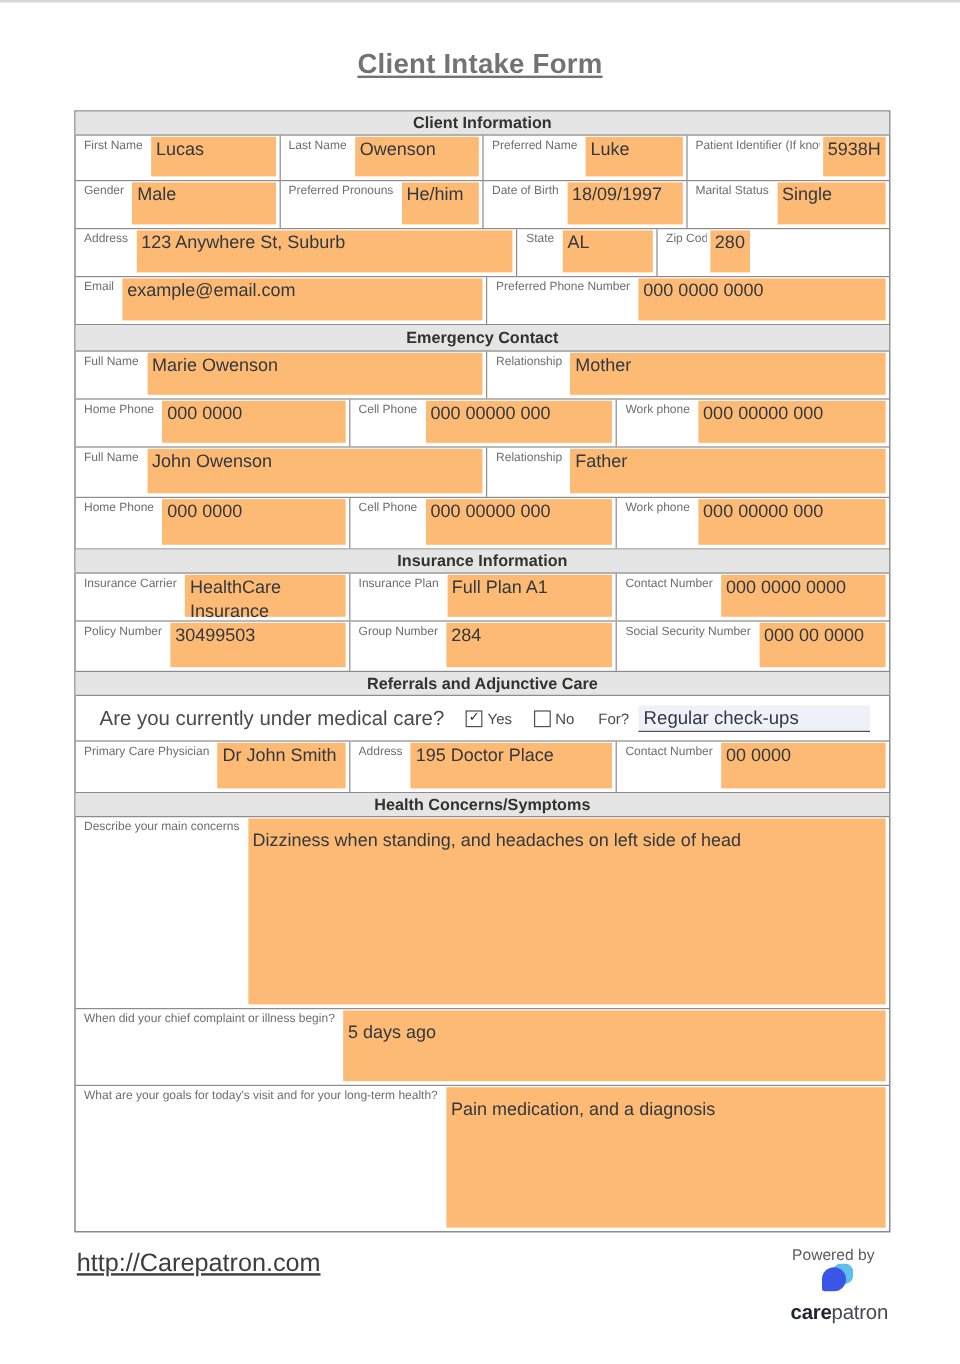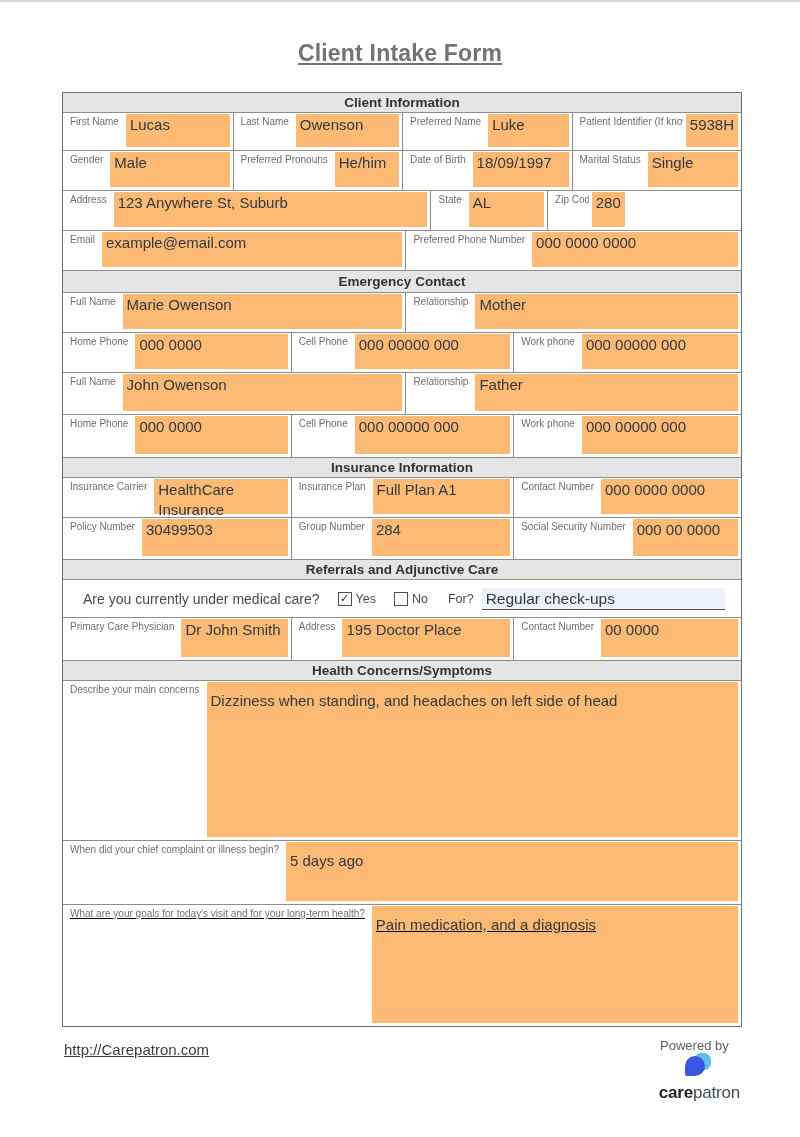--- a/index.html
+++ b/index.html
@@ -24,21 +24,21 @@
     border:1.5px solid #6f6f6f;
     background:#ffffff;
   }
   .sec-h {
     background:#e5e5e5;
     border-bottom:1px solid #8c8c8c;
     text-align:center; font-size:13.5px; font-weight:bold; color:#32322f;
     height:20px; line-height:19px;
   }
   .row { display:flex; border-bottom:1px solid #8c8c8c; }
-  .row:last-child { border-bottom:none;text-decoration:underline; }
+  .row:last-child { border-bottom:none; }
   .cell { border-left:1px solid #8c8c8c; display:flex; flex-direction:row; overflow:hidden; }
   .cell:first-child { border-left:none; }
   .flabel {
     font-size:10px; color:#6e6e6e; padding:3px 4px 0 7px; line-height:1.2;
     white-space:nowrap; overflow:hidden;
   }
   .fvalue {
     background:#fdba74; margin:1px 3px 3px 3px; flex:1;
     font-size:15px; color:#33383e; padding:1px 4px 2px; line-height:1.3;
   }
@@ -46,37 +46,37 @@
   .r160 { height:160px; } .r64 { height:64px; } .r121 { height:121px; }
   .rEC { height:22px; line-height:21px; }
 
   .w25 { width:25%; } .w50 { width:50.5%; } .w50b { width:49.5%; }
   .wAddr { width:54.2%; } .wCity { width:16.7%; } .wState { width:17.2%; } .wZip { width:11.9%; }
   .w3a { width:33.6%; } .w3b { width:32.8%; } .w3c { width:33.6%; }
 
   .tall .fvalue { padding-top:9px; }
 
   .q-row { display:flex; align-items:center; padding:0 16px 0 20px; }
-  .q-text { font-size:14px; color:#4a4a4a; }
+  .q-text { font-size:17px; color:#4a4a4a; }
   .chk {
     width:14px; height:14px; border:1.6px solid #4f4f4f; background:#fff;
     margin-left:18px; display:inline-flex; align-items:center; justify-content:center;
     font-size:11px; color:#2e2e2e; line-height:1;
   }
   .chk-label { font-size:12.5px; color:#4a4a4a; margin-left:4px; }
   .for-label { font-size:12.5px; color:#4a4a4a; margin-left:20px; }
   .for-value {
     flex:1; margin-left:8px; border-bottom:1.6px solid #4f4f4f;
     background:#eef1fa; font-size:15.5px; color:#33383e; padding:0 4px 1px;
     height:22px; line-height:21px;
   }
 
   .footer-link {
     position:absolute; left:64px; top:1041px;
-    font-size:15px; color:#3d3d3d; text-decoration:underline; cursor:pointer;
+    font-size:21px; color:#3d3d3d; text-decoration:underline; cursor:pointer;
   }
   .powered { position:absolute; right:60px; top:1038px; display:flex; align-items:center;flex-direction:column; }
   .powered-text { font-size:13px; color:#5b5b5b; margin-right:10px; }
   .logo-mark { display:inline-block; margin-right:5px; }
   .wordmark { font-size:17px; letter-spacing:-0.2px; }
   .wordmark .b { font-weight:bold; color:#20262e; }
   .wordmark .l { color:#434a52; }
 </style>
 </head>
 <body>

